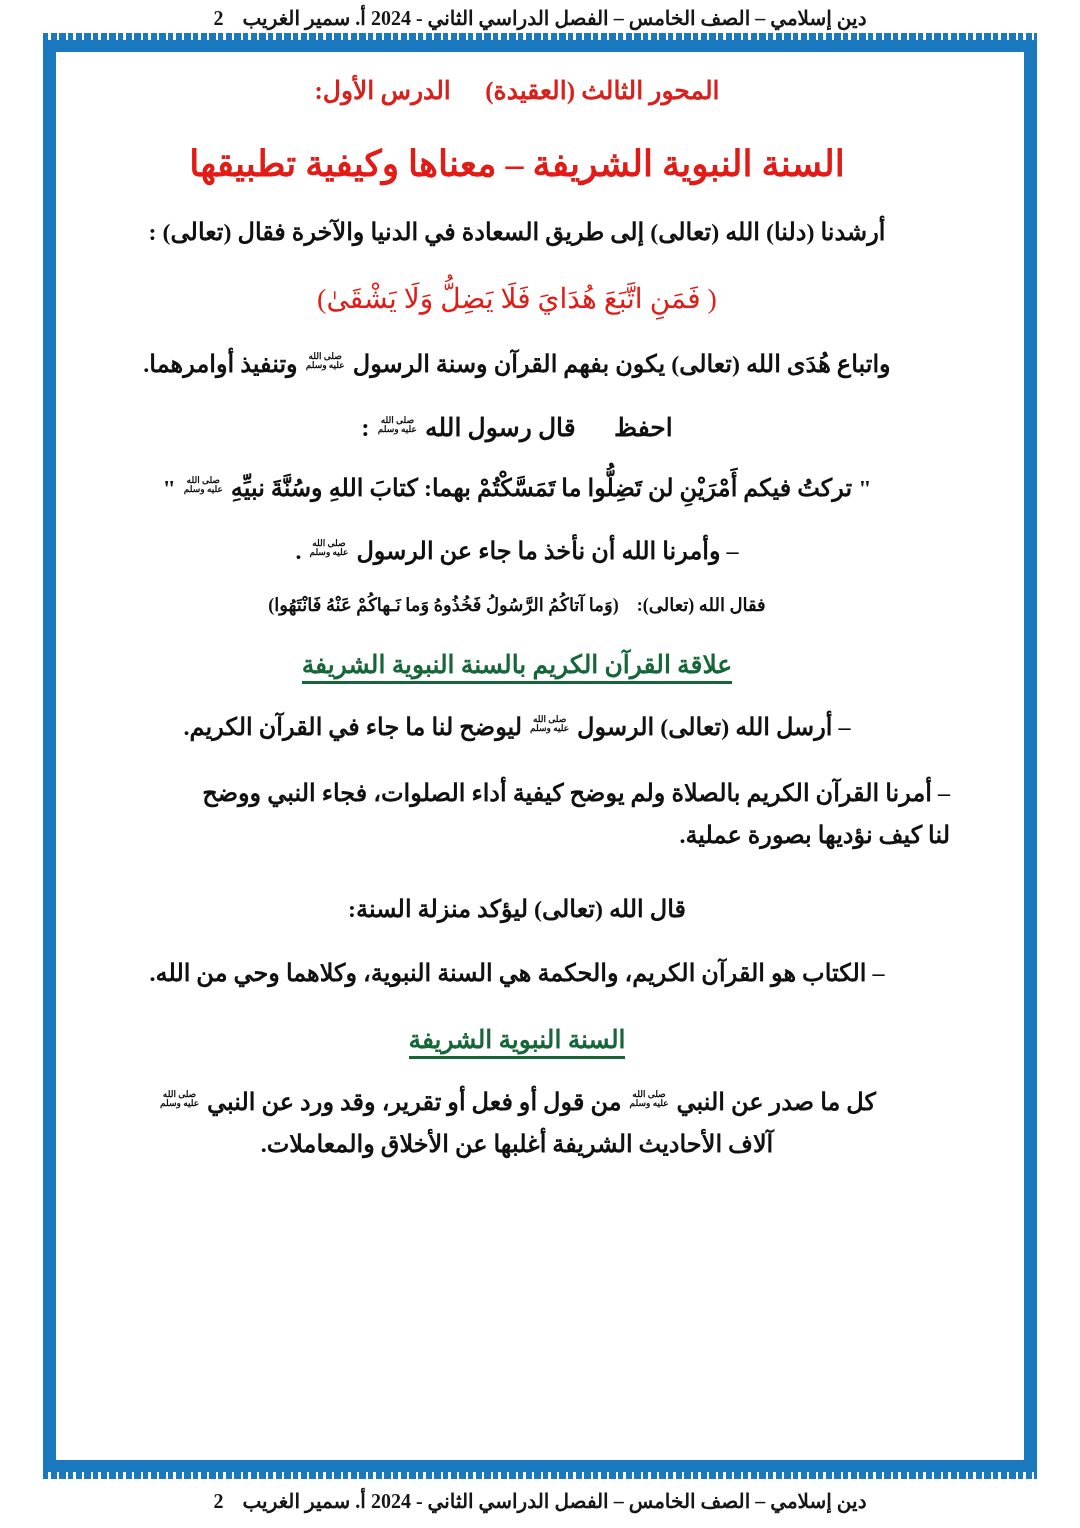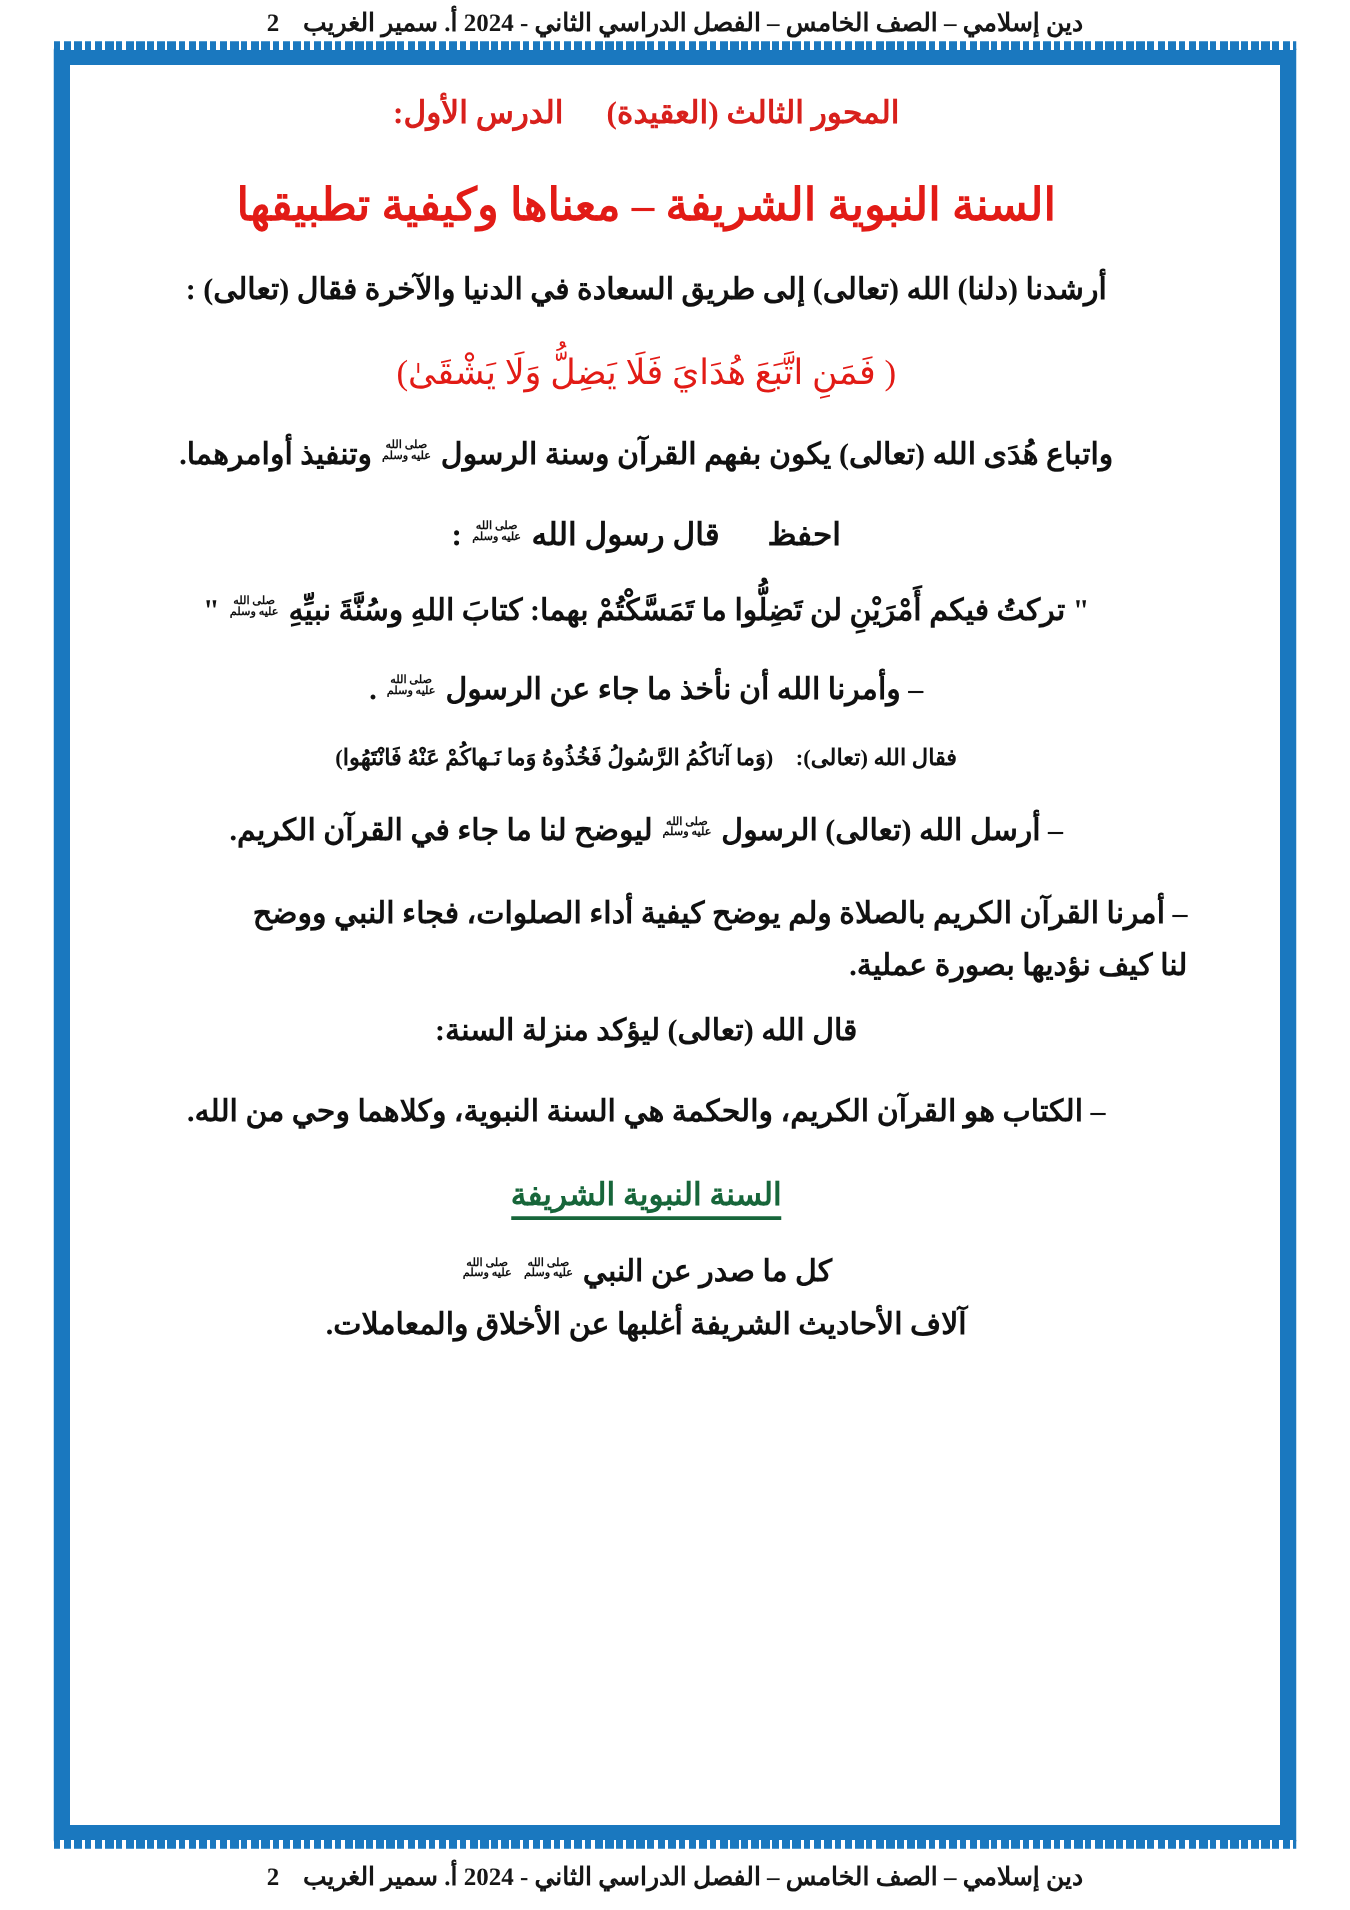--- a/index.html
+++ b/index.html
@@ -99,21 +99,21 @@
     line-height: 1.25;
   }
 
   p.body {
     font-size: 24px;
     font-weight: bold;
     line-height: 1.6;
     margin: 26px 0 0 0;
   }
   p.body.center { text-align: center; }
-  p.body.tight  { margin-top: 12px; }
+  p.body.tight  { margin-top: 34px; }
 
   .verse {
     color: #e21b16;
     font-weight: normal;
     font-size: 28px;
     text-align: center;
     margin: 28px 0 0 0;
     line-height: 1.4;
   }
 
@@ -247,20 +247,23 @@
     </span>
     <span>.</span>
   </p>
 
   <div class="verse-black">
     <span>فقال الله (تعالى):</span>
     &nbsp;&nbsp;
     <span>(وَما آتاكُمُ الرَّسُولُ فَخُذُوهُ وَما نَـهاكُمْ عَنْهُ فَانْتَهُوا)</span>
   </div>
 
+  <div class="heading-green">
+    <span class="u">علاقة القرآن الكريم بالسنة النبوية الشريفة</span>
+  </div>
 
   <p class="bullet center">
     <span>– أرسل الله (تعالى)  الرسول</span>
     <span class="salawat">
       <i>صلى الله</i>
       <i>عليه وسلم</i>
     </span>
     <span>ليوضح لنا ما جاء في القرآن الكريم.</span>
   </p>
 
@@ -277,20 +280,21 @@
   <div class="heading-green">
     <span class="u">السنة النبوية الشريفة</span>
   </div>
 
   <p class="bullet center">
     <span>كل ما صدر عن النبي</span>
     <span class="salawat">
       <i>صلى الله</i>
       <i>عليه وسلم</i>
     </span>
+    <span>من قول أو فعل أو تقرير، وقد ورد عن النبي</span>
     <span class="salawat">
       <i>صلى الله</i>
       <i>عليه وسلم</i>
     </span>
     <br>
     <span>آلاف الأحاديث الشريفة أغلبها عن الأخلاق والمعاملات.</span>
   </p>
 
 </div>
 

